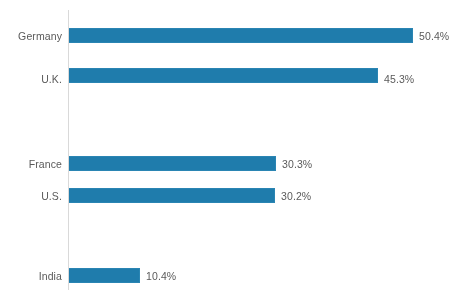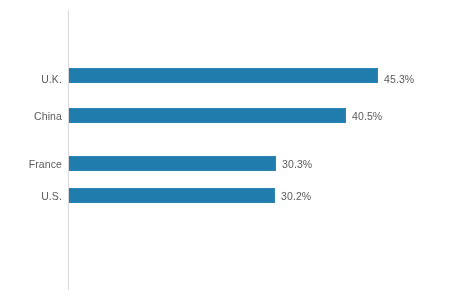--- a/index.html
+++ b/index.html
@@ -68,40 +68,45 @@
     letter-spacing: 0.1px;
   }
 </style>
 </head>
 <body>
 
 <div id="chart-root" style="background: rgb(255, 255, 255);">
   <div class="plot-area">
     <div class="axis-line" style="background: rgb(217, 217, 217);"></div>
 
+    <div class="bar-row" style="top: 28px; height: 15px;">
+      <span class="cat-label" style="color: rgb(90, 90, 90);">Germany</span>
+      <div class="bar" style="width: 344px; background: rgb(31, 124, 172); border-color: rgb(42, 133, 179);"></div>
+      <span class="val-label" style="left: 419px; color: rgb(90, 90, 90);">50.4%</span>
+    </div>
 
     <div class="bar-row" style="top: 68px; height: 22px;">
       <span class="cat-label" style="color: rgb(90, 90, 90);">U.K.</span>
       <div class="bar" style="width: 309px; background: rgb(31, 124, 172); border-color: rgb(42, 133, 179);"></div>
       <span class="val-label" style="left: 384px; color: rgb(90, 90, 90);">45.3%</span>
     </div>
 
-    <div class="bar-row" style="top: 108px; height: 15px;">
-      <span class="cat-label" style="color: rgb(90, 90, 90);">China</span>
-      <div class="bar" style="width: 277px; background: rgb(31, 124, 172); border-color: rgb(42, 133, 179);"></div>
-      <span class="val-label" style="left: 352px; color: rgb(90, 90, 90);">40.5%</span>
-    </div>
 
     <div class="bar-row" style="top: 148px; height: 15px; margin-top: 8px;">
       <span class="cat-label" style="color: rgb(90, 90, 90);">France</span>
       <div class="bar" style="width: 207px; background: rgb(31, 124, 172); border-color: rgb(42, 133, 179);"></div>
       <span class="val-label" style="left: 282px; color: rgb(90, 90, 90);">30.3%</span>
     </div>
 
     <div class="bar-row" style="top: 188px; height: 15px;">
       <span class="cat-label" style="color: rgb(90, 90, 90); text-align: center;">U.S.</span>
       <div class="bar" style="width: 206px; background: rgb(31, 124, 172); border-color: rgb(42, 133, 179);"></div>
       <span class="val-label" style="left: 281px; color: rgb(90, 90, 90);">30.2%</span>
     </div>
 
 
+    <div class="bar-row" style="top: 268px; height: 15px;">
+      <span class="cat-label" style="color: rgb(90, 90, 90);">India</span>
+      <div class="bar" style="width: 71px; background: rgb(31, 124, 172); border-color: rgb(42, 133, 179);"></div>
+      <span class="val-label" style="left: 146px; color: rgb(90, 90, 90);">10.4%</span>
+    </div>
   </div>
 </div>
 
 </body></html>

